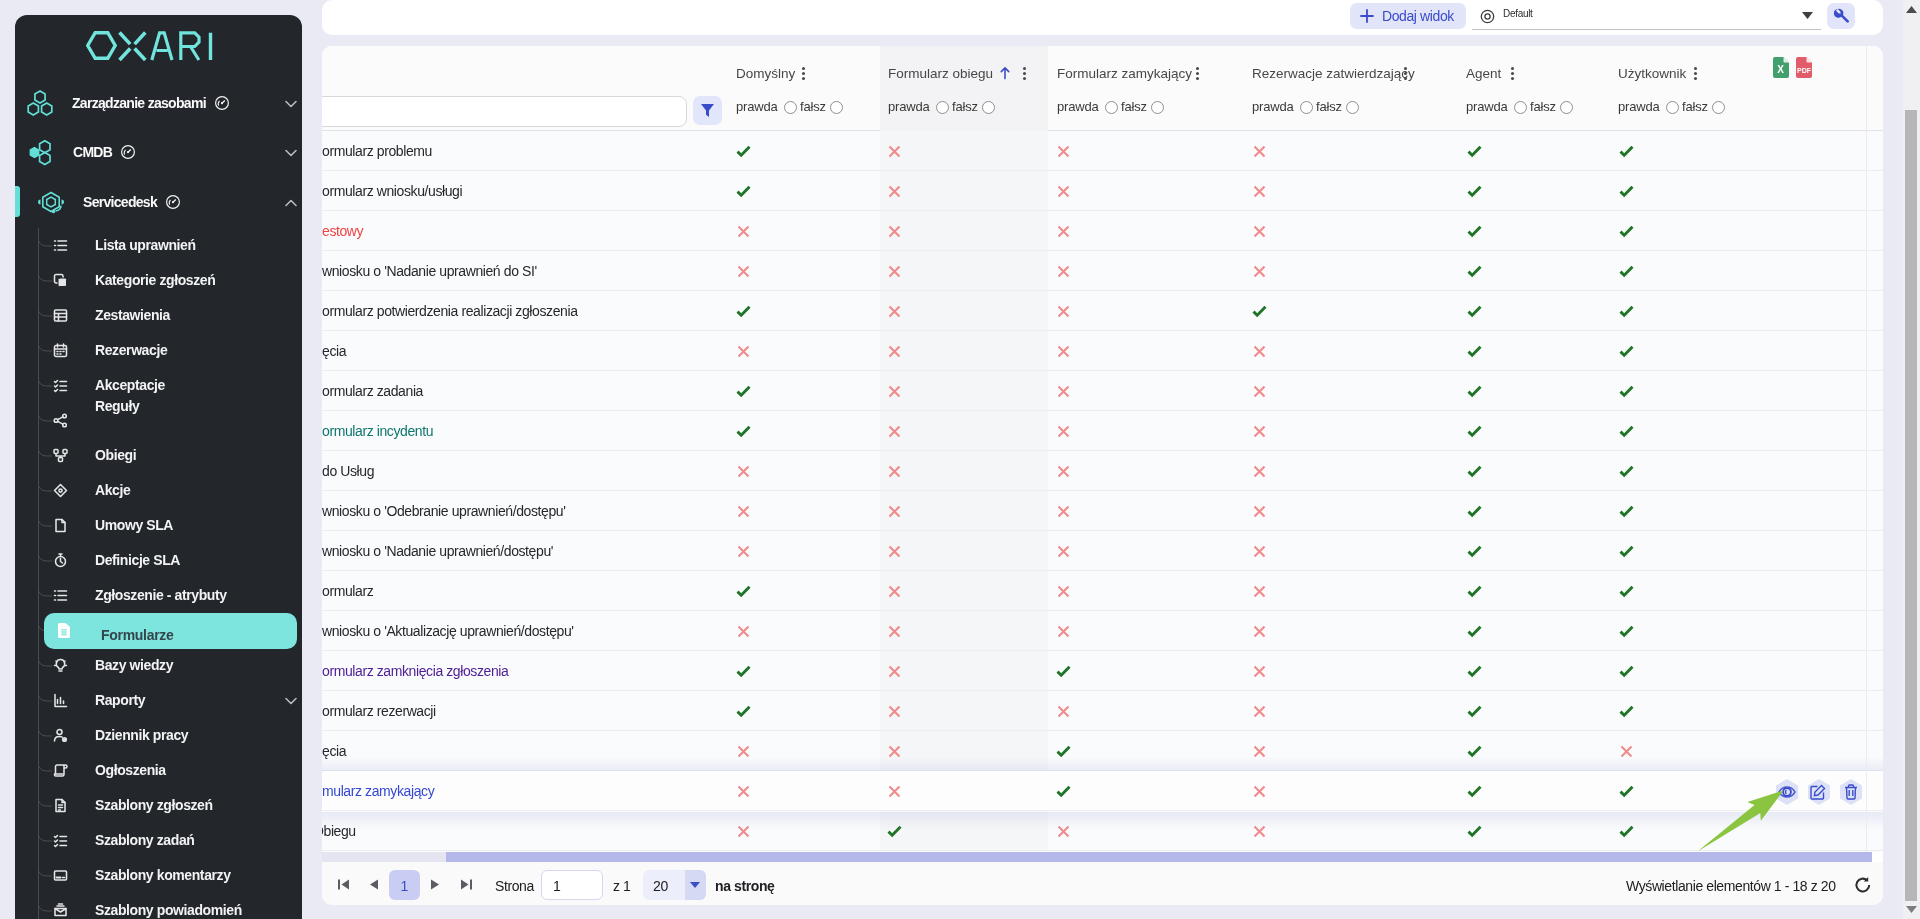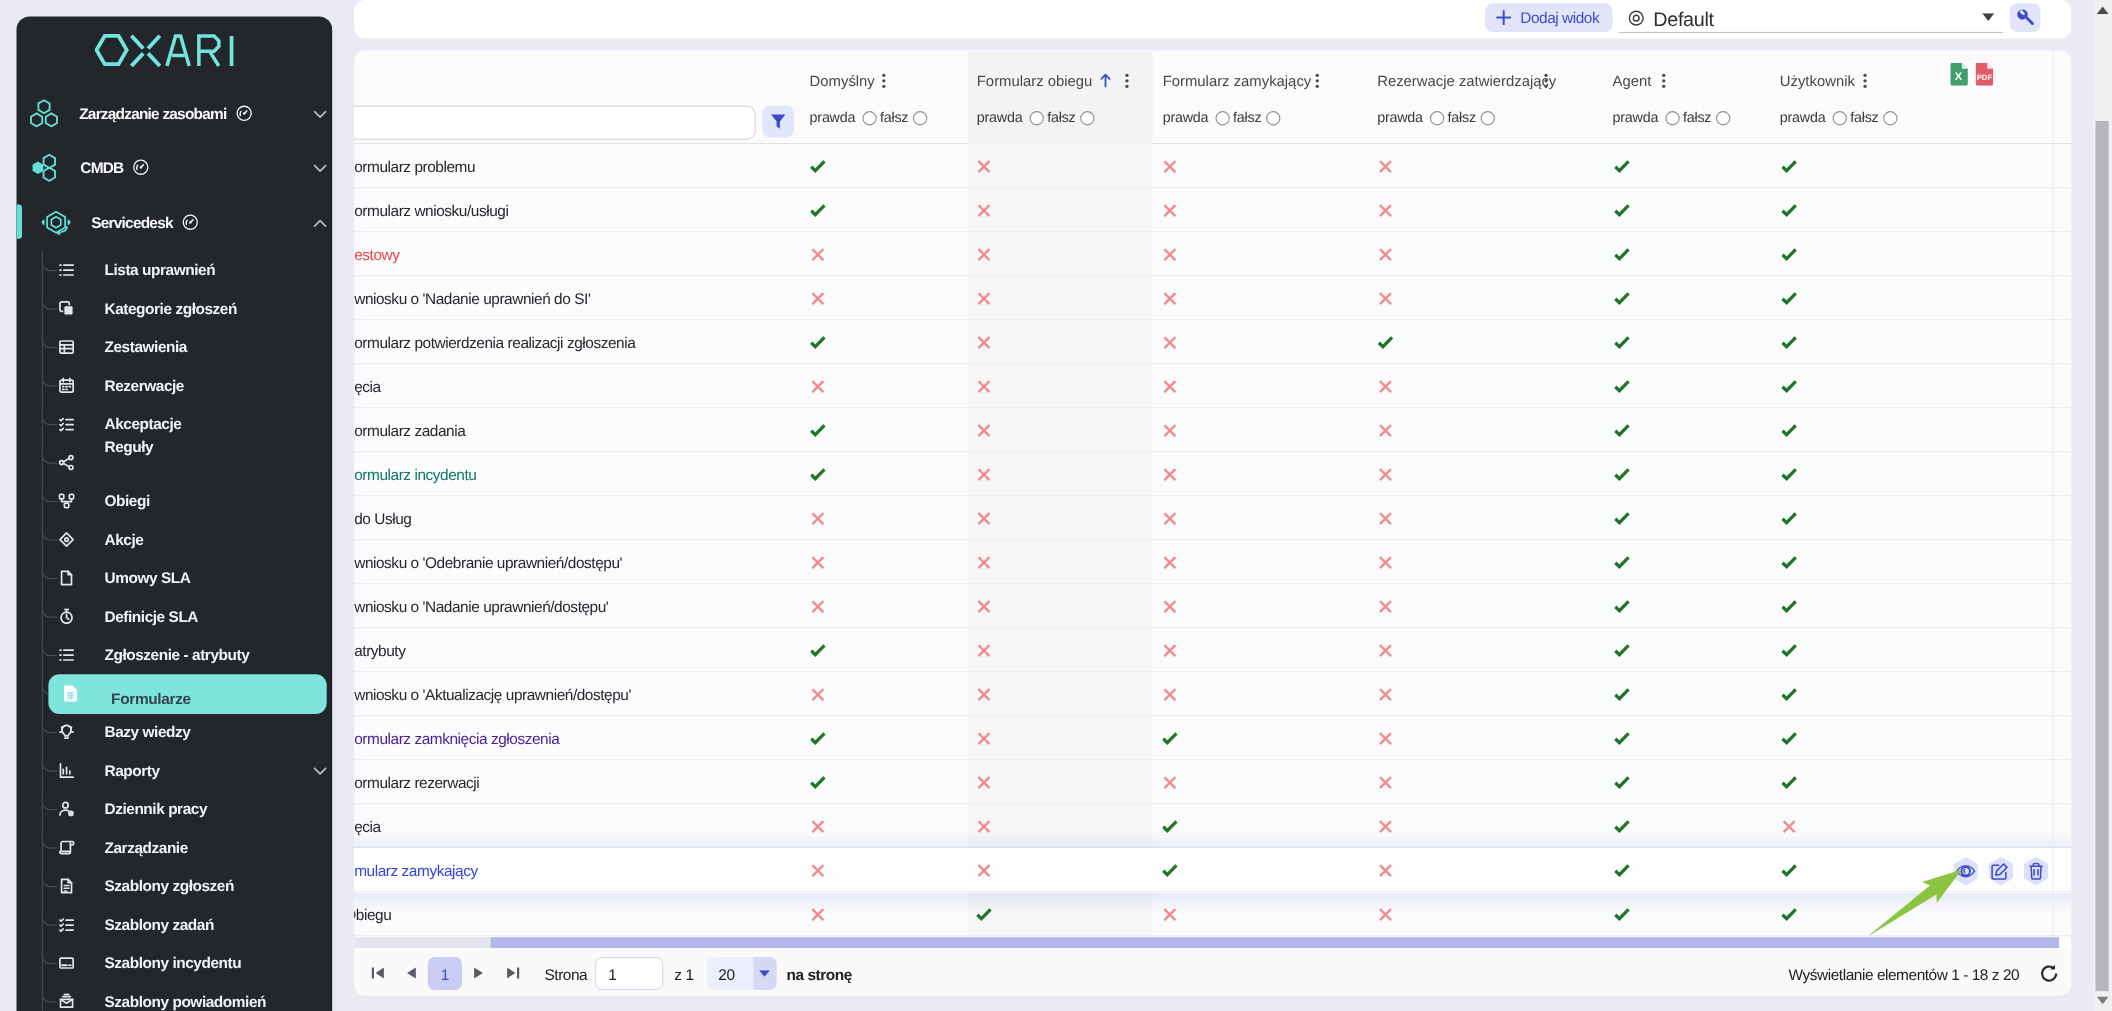--- a/index.html
+++ b/index.html
@@ -16,21 +16,21 @@
 <div class="abs" style="left:322px;top:0;width:1561px;height:35px;background:#fff;border-radius:10px"></div>
 <div class="abs" style="left:1350px;top:3px;width:116px;height:26px;background:#e2e5f9;border-radius:7px"></div>
 <svg class="abs" style="left:1360px;top:9px" width="14" height="14" viewBox="0 0 14 14" stroke="#3b4cc8" stroke-width="1.8" stroke-linecap="round">
     <path d="M7 1v12M1 7h12"></path>
   </svg>
 <div class="abs" style="left:1382px;top:8px;font-size:14px;letter-spacing:-0.4px;color:#3b4cc8">Dodaj widok</div>
 <svg class="abs" style="left:1480px;top:9px" width="15" height="15" viewBox="0 0 15 15" fill="none" stroke="#3f3f3f" stroke-width="1.3">
     <circle cx="7.5" cy="7.5" r="6.2"></circle>
     <circle cx="7.5" cy="7.5" r="2.6"></circle>
   </svg>
-<div class="abs" style="left:1503px;top:8px;font-size:18px;letter-spacing:-0.3px;color:#2e2e2e">Default</div>
+<div class="abs" style="left:1503px;top:8px;font-size:10px;letter-spacing:-0.3px;color:#2e2e2e">Default</div>
 <svg class="abs" style="left:1802px;top:12px" width="11" height="7" viewBox="0 0 11 7" fill="#3f3f3f">
     <path d="M0 0h11L5.5 7z"></path>
   </svg>
 <div class="abs" style="left:1472px;top:29px;width:349px;height:1px;background:#c1c1c5"></div>
 <div class="abs" style="left:1827px;top:3px;width:28px;height:26px;background:#e2e5f9;border-radius:7px"></div>
 <svg class="abs" style="left:1833px;top:8px" width="16" height="16" viewBox="0 0 16 16" fill="#3b4cc8">
     <path d="M4.8.9A4.4 4.4 0 0 0 .9 5.2a4.4 4.4 0 0 0 7.3 3.5l5.5 5.6a1.3 1.3 0 0 0 1.9-1.9L10 6.9A4.4 4.4 0 0 0 4.8.9l2.5 2.6.4 2.2-2.2-.4L2.9 2.7z"></path>
   </svg>
 <div class="abs" style="left:322px;top:46px;width:1561px;height:859px;background:#fafbfc;border-radius:10px;overflow:hidden">
 <div class="abs" style="left:0;top:0;width:1561px;height:85px;background:#fbfbfc;border-bottom:1px solid #e2e2e4"></div>
@@ -316,21 +316,21 @@
 <svg style="position:absolute;left:930.5px;top:498.5px" width="13" height="13" viewBox="0 0 13 13">
       <path d="M1.5 1.5 L11.5 11.5 M11.5 1.5 L1.5 11.5" fill="none" stroke="#ef8b8b" stroke-width="2.1"></path>
     </svg>
 <svg style="position:absolute;left:1143.5px;top:497px" width="17" height="16" viewBox="0 0 17 16">
       <path d="M2.5 8.6 L6.2 12.2 L14.5 3.8" fill="none" stroke="#1f7526" stroke-width="2.9"></path>
     </svg>
 <svg style="position:absolute;left:1295.5px;top:497px" width="17" height="16" viewBox="0 0 17 16">
       <path d="M2.5 8.6 L6.2 12.2 L14.5 3.8" fill="none" stroke="#1f7526" stroke-width="2.9"></path>
     </svg>
 <div class="abs" style="left:0;top:525px;width:1561px;height:40px;border-bottom:1px solid #ededef"></div>
-<div class="nm" style="left:0px;top:536px;color:#25272b">atrybuty</div>
+<div class="nm" style="left:0px;top:536px;color:#25272b">ormularz</div>
 <svg style="position:absolute;left:412.5px;top:537px" width="17" height="16" viewBox="0 0 17 16">
       <path d="M2.5 8.6 L6.2 12.2 L14.5 3.8" fill="none" stroke="#1f7526" stroke-width="2.9"></path>
     </svg>
 <svg style="position:absolute;left:565.5px;top:538.5px" width="13" height="13" viewBox="0 0 13 13">
       <path d="M1.5 1.5 L11.5 11.5 M11.5 1.5 L1.5 11.5" fill="none" stroke="#ef8b8b" stroke-width="2.1"></path>
     </svg>
 <svg style="position:absolute;left:734.5px;top:538.5px" width="13" height="13" viewBox="0 0 13 13">
       <path d="M1.5 1.5 L11.5 11.5 M11.5 1.5 L1.5 11.5" fill="none" stroke="#ef8b8b" stroke-width="2.1"></path>
     </svg>
 <svg style="position:absolute;left:930.5px;top:538.5px" width="13" height="13" viewBox="0 0 13 13">
@@ -719,21 +719,21 @@
         <path d="M1.5 13c0-2.8 2.2-4.5 5-4.5 1 0 1.9.2 2.7.6"></path>
         <circle cx="11.5" cy="11.5" r="2.6" fill="#dde0e3" stroke="none"></circle>
       </svg></div>
 <div class="smi-t" style="left:80px;top:712.0px">Dziennik pracy</div>
 <svg class="abs" style="left:23px;top:741.5px" width="14" height="15" viewBox="0 0 14 15" fill="none" stroke="#494d52" stroke-width="1">
       <path d="M0 0v6a8 8 0 0 0 8 8h6"></path>
     </svg>
 <div class="abs" style="left:38px;top:748.0px;width:15px;height:15px"><svg width="15" height="15" viewBox="0 0 15 15" fill="none" stroke="#e3e5e7" stroke-width="1.55" stroke-linecap="round" stroke-linejoin="round">
         <path d="M4 2h8.5a1.5 1.5 0 0 1 0 3H11M4 2a1.5 1.5 0 0 0-1.5 1.5V11M4 2h6a1 1 0 0 1 1 1v8.5a1.5 1.5 0 0 1-1.5 1.5H2.8A1.3 1.3 0 0 1 1.5 11.7V11h8"></path>
       </svg></div>
-<div class="smi-t" style="left:80px;top:747.0px">Zarządzanie</div>
+<div class="smi-t" style="left:80px;top:747.0px">Ogłoszenia</div>
 <svg class="abs" style="left:23px;top:776.5px" width="14" height="15" viewBox="0 0 14 15" fill="none" stroke="#494d52" stroke-width="1">
       <path d="M0 0v6a8 8 0 0 0 8 8h6"></path>
     </svg>
 <div class="abs" style="left:38px;top:783.0px;width:15px;height:15px"><svg width="15" height="15" viewBox="0 0 15 15" fill="none" stroke="#e3e5e7" stroke-width="1.55" stroke-linecap="round" stroke-linejoin="round">
         <path d="M3 1.5h6l3 3v9H3z"></path>
         <path d="M9 1.5v3h3M5.5 7h4M5.5 9.5h4M5.5 12h2"></path>
       </svg></div>
 <div class="smi-t" style="left:80px;top:782.0px">Szablony zgłoszeń</div>
 <svg class="abs" style="left:23px;top:811.5px" width="14" height="15" viewBox="0 0 14 15" fill="none" stroke="#494d52" stroke-width="1">
       <path d="M0 0v6a8 8 0 0 0 8 8h6"></path>
@@ -743,21 +743,21 @@
       </svg></div>
 <div class="smi-t" style="left:80px;top:817.0px">Szablony zadań</div>
 <svg class="abs" style="left:23px;top:846.5px" width="14" height="15" viewBox="0 0 14 15" fill="none" stroke="#494d52" stroke-width="1">
       <path d="M0 0v6a8 8 0 0 0 8 8h6"></path>
     </svg>
 <div class="abs" style="left:38px;top:853.0px;width:15px;height:15px"><svg width="15" height="15" viewBox="0 0 15 15" fill="none" stroke="#e3e5e7" stroke-width="1.55" stroke-linecap="round" stroke-linejoin="round">
         <rect x="1.5" y="3" width="12" height="9" rx="1"></rect>
         <path d="M3.5 9.5h4" stroke-width="2"></path>
         <path d="M9.5 9.5h2"></path>
       </svg></div>
-<div class="smi-t" style="left:80px;top:852.0px">Szablony incydentu</div>
+<div class="smi-t" style="left:80px;top:852.0px">Szablony komentarzy</div>
 <svg class="abs" style="left:23px;top:881.5px" width="14" height="15" viewBox="0 0 14 15" fill="none" stroke="#494d52" stroke-width="1">
       <path d="M0 0v6a8 8 0 0 0 8 8h6"></path>
     </svg>
 <div class="abs" style="left:38px;top:888.0px;width:15px;height:15px"><svg width="15" height="15" viewBox="0 0 15 15" fill="none" stroke="#e3e5e7" stroke-width="1.55" stroke-linecap="round" stroke-linejoin="round">
         <path d="M2 5.5h11v7H2z"></path>
         <path d="M2 5.5 7.5 9 13 5.5M4 3h7M5.5 1h4"></path>
       </svg></div>
 <div class="smi-t" style="left:80px;top:887.0px">Szablony powiadomień</div>
 </div>
 <div class="abs" style="left:1903px;top:0;width:17px;height:919px;background:#f0f0f2"></div>

